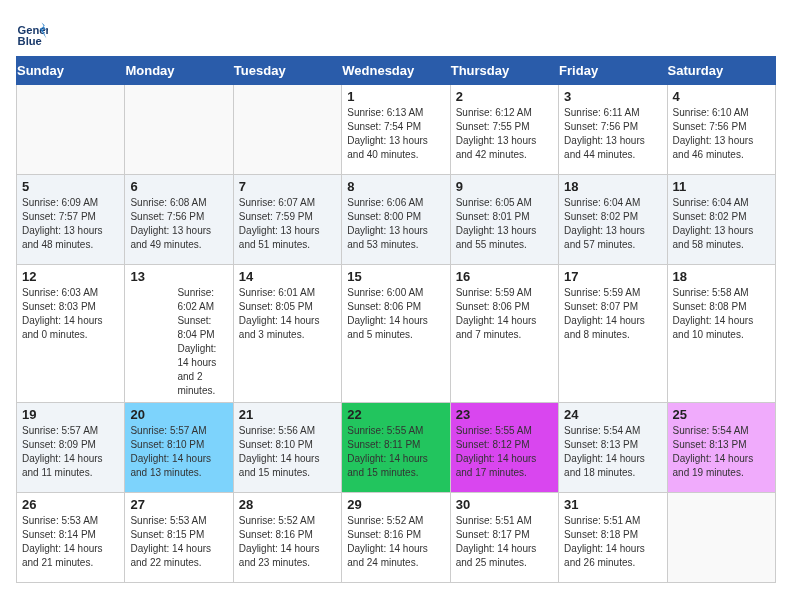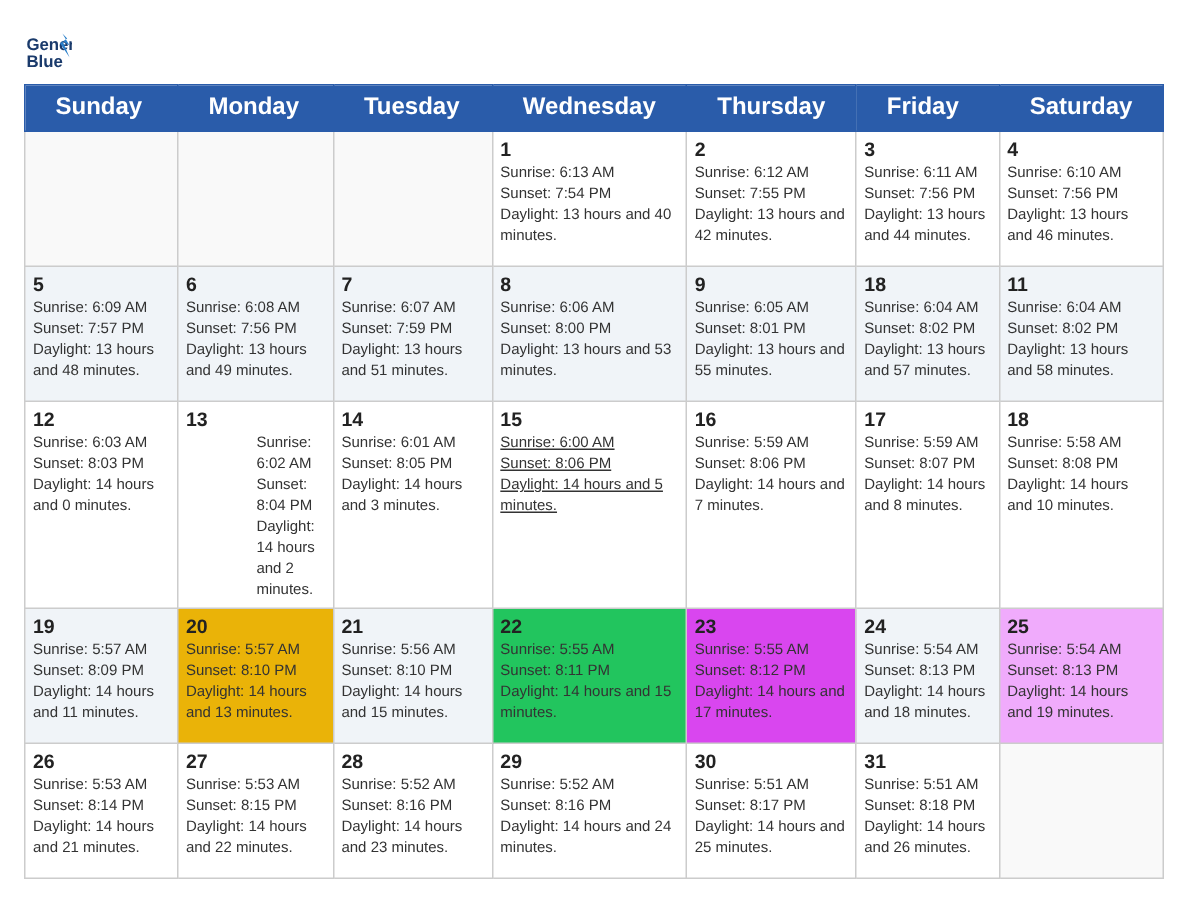--- a/index.html
+++ b/index.html
@@ -39,22 +39,22 @@
       font-weight: normal;
     }
     .calendar {
       width: 100%;
       border-collapse: collapse;
       border: 1px solid #ccc;
     }
     .calendar th {
       background: #2a5caa;
       color: #fff;
-      font-size: 16px;
-      padding: 6px 20px;
+      font-size: 13px;
+      padding: 6px 0;
       text-align: left;
       border: 1px solid #2a5caa;
       font-weight: bold;
     }
     .calendar td {
       border: 1px solid #ccc;
       vertical-align: top;
       padding: 4px 5px;
       width: calc(100% / 7);
       height: 90px;
@@ -199,21 +199,21 @@
 Daylight: 14 hours and 2 minutes.</div>
         </td>
         <td>
           <div class="day-num">14</div>
           <div class="cell-info" style="white-space: pre-line;">Sunrise: 6:01 AM
 Sunset: 8:05 PM
 Daylight: 14 hours and 3 minutes.</div>
         </td>
         <td>
           <div class="day-num">15</div>
-          <div class="cell-info" style="white-space: pre-line; text-decoration: underline;">Sunrise: 6:00 AM
+          <div class="cell-info" style="white-space: pre-line;">Sunrise: 6:00 AM
 Sunset: 8:06 PM
 Daylight: 14 hours and 5 minutes.</div>
         </td>
         <td>
           <div class="day-num">16</div>
           <div class="cell-info" style="white-space: pre-line;">Sunrise: 5:59 AM
 Sunset: 8:06 PM
 Daylight: 14 hours and 7 minutes.</div>
         </td>
         <td>
@@ -229,21 +229,21 @@
 Daylight: 14 hours and 10 minutes.</div>
         </td>
       </tr>
       <tr>
         <td style="background: rgb(240, 244, 248);">
           <div class="day-num">19</div>
           <div class="cell-info" style="white-space: pre-line;">Sunrise: 5:57 AM
 Sunset: 8:09 PM
 Daylight: 14 hours and 11 minutes.</div>
         </td>
-        <td style="background: #eab308; margin-left: 20px;">
+        <td style="background: #7dd3fc; margin-left: 20px;">
           <div class="day-num">20</div>
           <div class="cell-info" style="white-space: pre-line;">Sunrise: 5:57 AM
 Sunset: 8:10 PM
 Daylight: 14 hours and 13 minutes.</div>
         </td>
         <td style="background: rgb(240, 244, 248);">
           <div class="day-num">21</div>
           <div class="cell-info" style="white-space: pre-line;">Sunrise: 5:56 AM
 Sunset: 8:10 PM
 Daylight: 14 hours and 15 minutes.</div>

